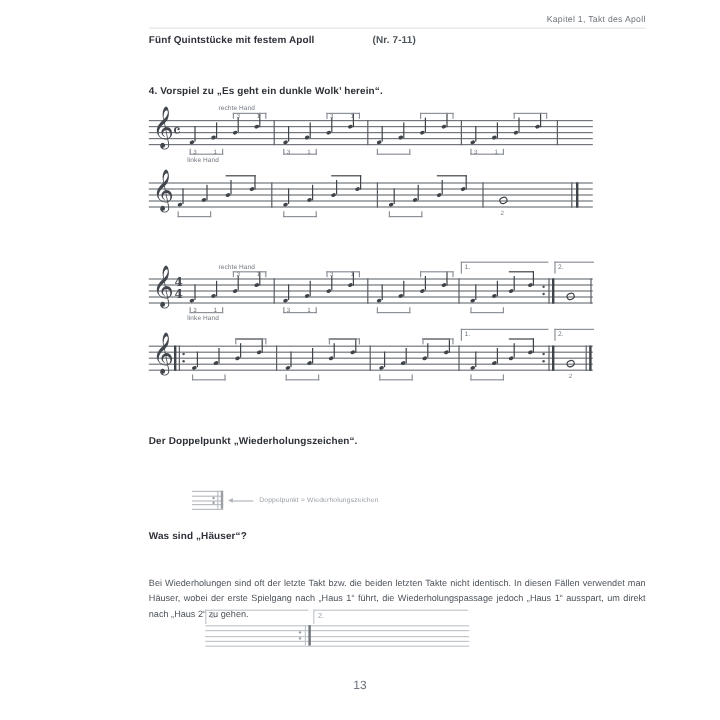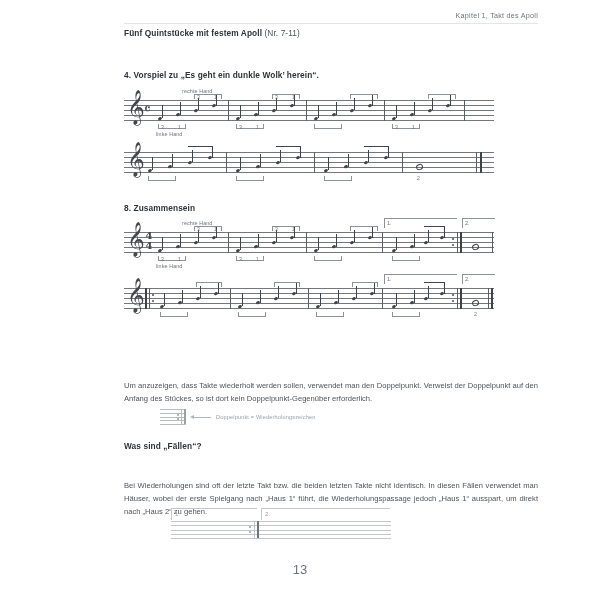--- a/index.html
+++ b/index.html
@@ -26,21 +26,21 @@
   }
   .head-rule{
     position:absolute;
     top:23px;left:124px;right:62px;
     height:1px;background:#e2e4e7;
   }
   .h-sub{
     font-size:8.3px;font-weight:bold;color:#2e3238;
     letter-spacing:.1px;
   }
-  .h-sub .light{font-weight:normal;color:#4d535a;}
+  .h-sub .light{font-weight:bold;color:#4d535a;padding-left:46px;}
   .body-txt{
     font-size:7.6px;line-height:13.2px;color:#4d535a;
     text-align:justify;
   }
   .tight{text-align:left;}
   
   .row{position:absolute;left:124px;right:62px;}
   
   .sys{position:absolute;}
   .staff{position:relative;height:22px;}
@@ -129,21 +129,21 @@
   .exstaff .ln:nth-child(5){top:17px;}
   .volta-lite{
     position:absolute;border-top:1px solid #c3c7cc;border-left:1px solid #c3c7cc;height:11px;
   }
   .volta-lite span{
     position:absolute;left:3px;top:1.5px;font-size:6px;color:#9aa0a6;line-height:6px;
   }
   
   .pagenum{
     position:absolute;bottom:23px;left:0;right:0;text-align:center;
-    font-size:13px;color:#6e747c;
+    font-size:10px;color:#6e747c;
   }
 </style>
 </head>
 <body>
 
 <div class="page">
 
   <div class="running-head">Kapitel 1, Takt des Apoll</div>
   <div class="head-rule"></div>
 
@@ -289,21 +289,20 @@
       <div class="bar" style="left:352px;"></div>
       <div class="bar thick" style="left:356px;"></div>
     </div>
 
     <div class="fbr down" style="left:24px;top:24px;width:26px;"></div>
     <div class="fbr down" style="left:112px;top:24px;width:26px;"></div>
     <div class="fbr down" style="left:200px;top:24px;width:26px;"></div>
     <div class="fnum" style="left:293px;top:24px;">2</div>
   </div>
 
-  <div class="row h-sub" style="top:203px;">8. Zusammensein</div>
 
   <div class="sys" style="left:124px;top:232px;width:370px;">
 
     <div class="handlbl" style="left:58px;top:-12px;">rechte Hand</div>
 
     <div class="staff">
       <div class="ln"></div>
         <div class="ln"></div>
         <div class="ln"></div>
         <div class="ln"></div>
@@ -474,39 +473,39 @@
     <div class="fnum" style="left:350px;top:24px;">2</div>
 
     <div class="volta" style="left:260px;top:-14px;width:72px;">
       <span>1.</span>
     </div>
     <div class="volta" style="left:338px;top:-14px;width:32px;">
       <span>2.</span>
     </div>
   </div>
 
-  <div class="row body-txt" style="top:379px;">Um anzuzeigen, dass Takte wiederholt werden sollen, verwendet man den Doppelpunkt. Verweist der Doppelpunkt auf den Anfang des Stückes, so ist dort kein Doppelpunkt-Gegenüber erforderlich.</div>
+  <div class="row h-sub" style="top:362px;">Der Doppelpunkt „Wiederholungszeichen“.</div>
 
   <div class="figbox" style="left:160px;top:409px;">
     <div class="figstaff">
       <div class="ln"></div>
         <div class="ln"></div>
         <div class="ln"></div>
         <div class="ln"></div>
         <div class="ln"></div>
       <div style="position:absolute;left:21px;top:0;width:1px;height:15px;background:#b9bdc2;"></div>
       <div style="position:absolute;left:23.5px;top:0;width:2px;height:15px;background:#9aa0a6;"></div>
       <div class="dots" style="left:17px;top:4.5px;background:#9aa0a6;"></div>
       <div class="dots" style="left:17px;top:9px;background:#9aa0a6;"></div>
     </div>
     <div class="arrow" style="left:33px;top:8px;width:18px;"></div>
     <div class="figcap" style="left:56px;top:5px;">Doppelpunkt = Wiederholungszeichen</div>
   </div>
 
-  <div class="row h-sub" style="top:441px;">Was sind „Fällen“?</div>
+  <div class="row h-sub" style="top:441px;">Was sind „Häuser“?</div>
   <div class="row body-txt" style="top:479px;">Bei Wiederholungen sind oft der letzte Takt bzw. die beiden letzten Takte nicht identisch. In diesen Fällen verwendet man Häuser, wobei der erste Spielgang nach „Haus 1“ führt, die Wiederholungspassage jedoch „Haus 1“ ausspart, um direkt nach „Haus 2“ zu gehen.</div>
 
   <div class="figbox" style="left:171px;top:508px;width:220px;">
     <div class="volta-lite" style="left:0px;top:0px;width:85px;">
       <span>1.</span>
     </div>
     <div class="volta-lite" style="left:90px;top:0px;width:128px;">
       <span>2.</span>
     </div>
     <div class="exstaff" style="margin-top:13px;">

